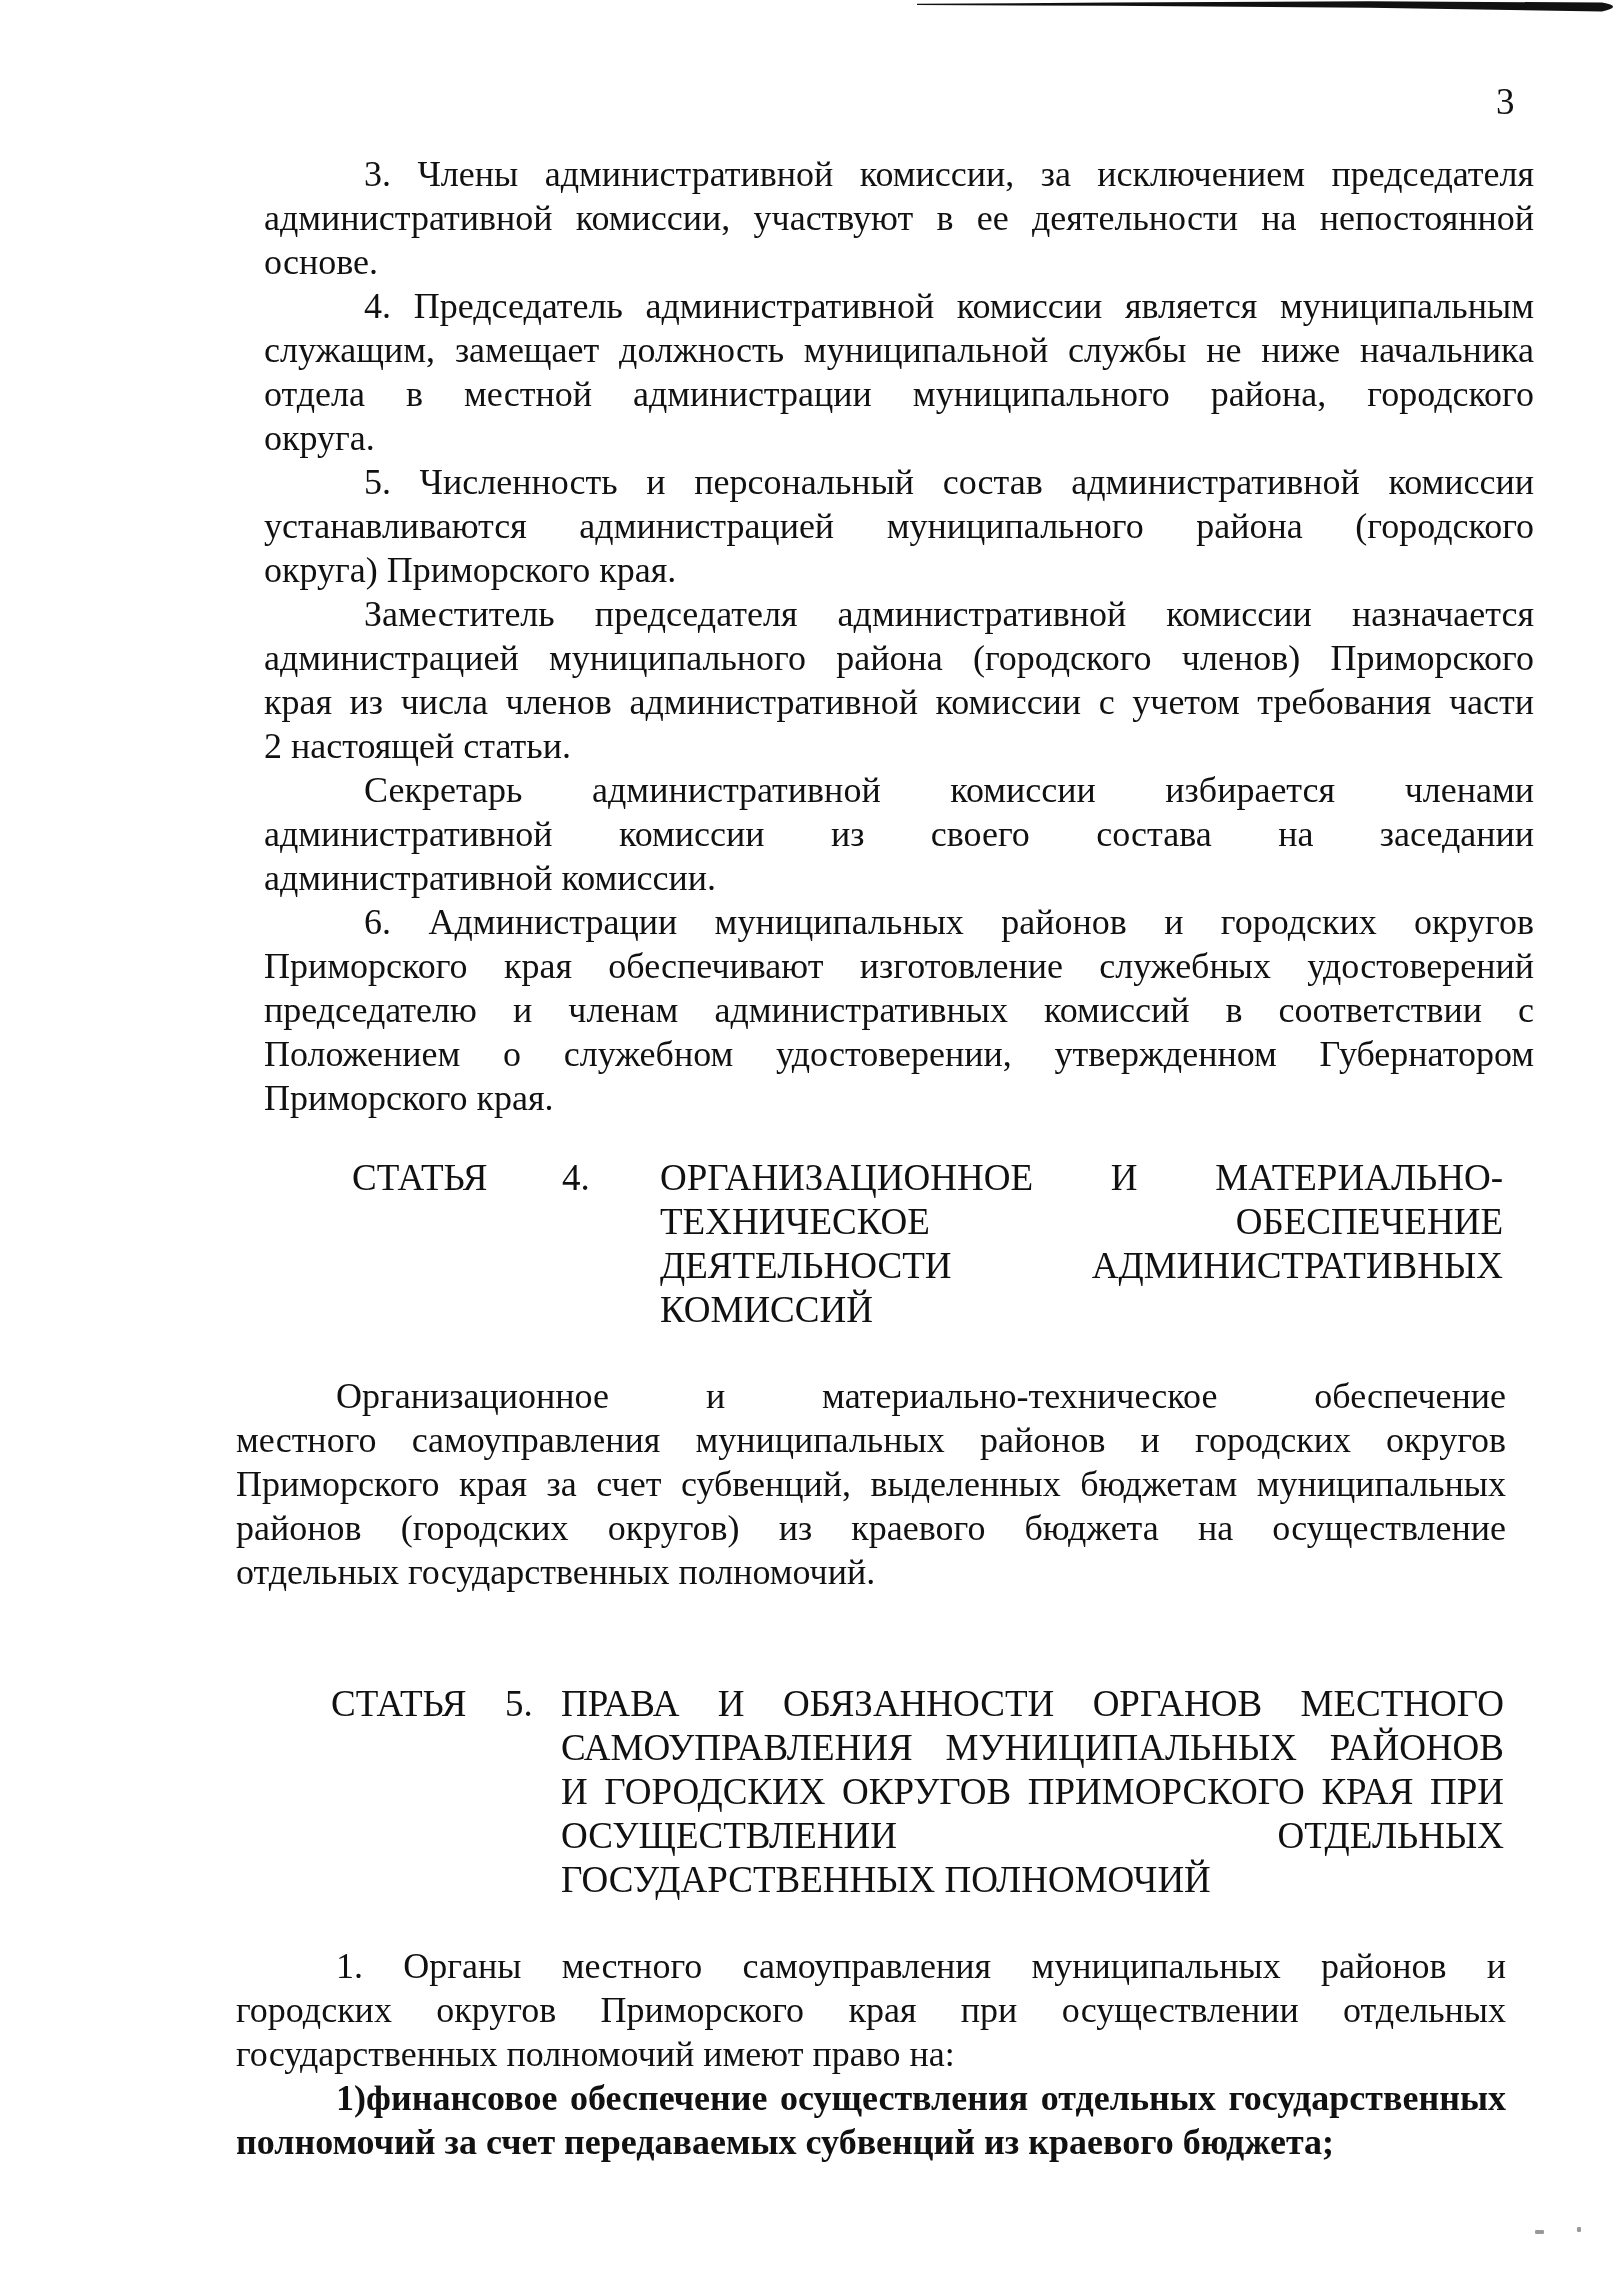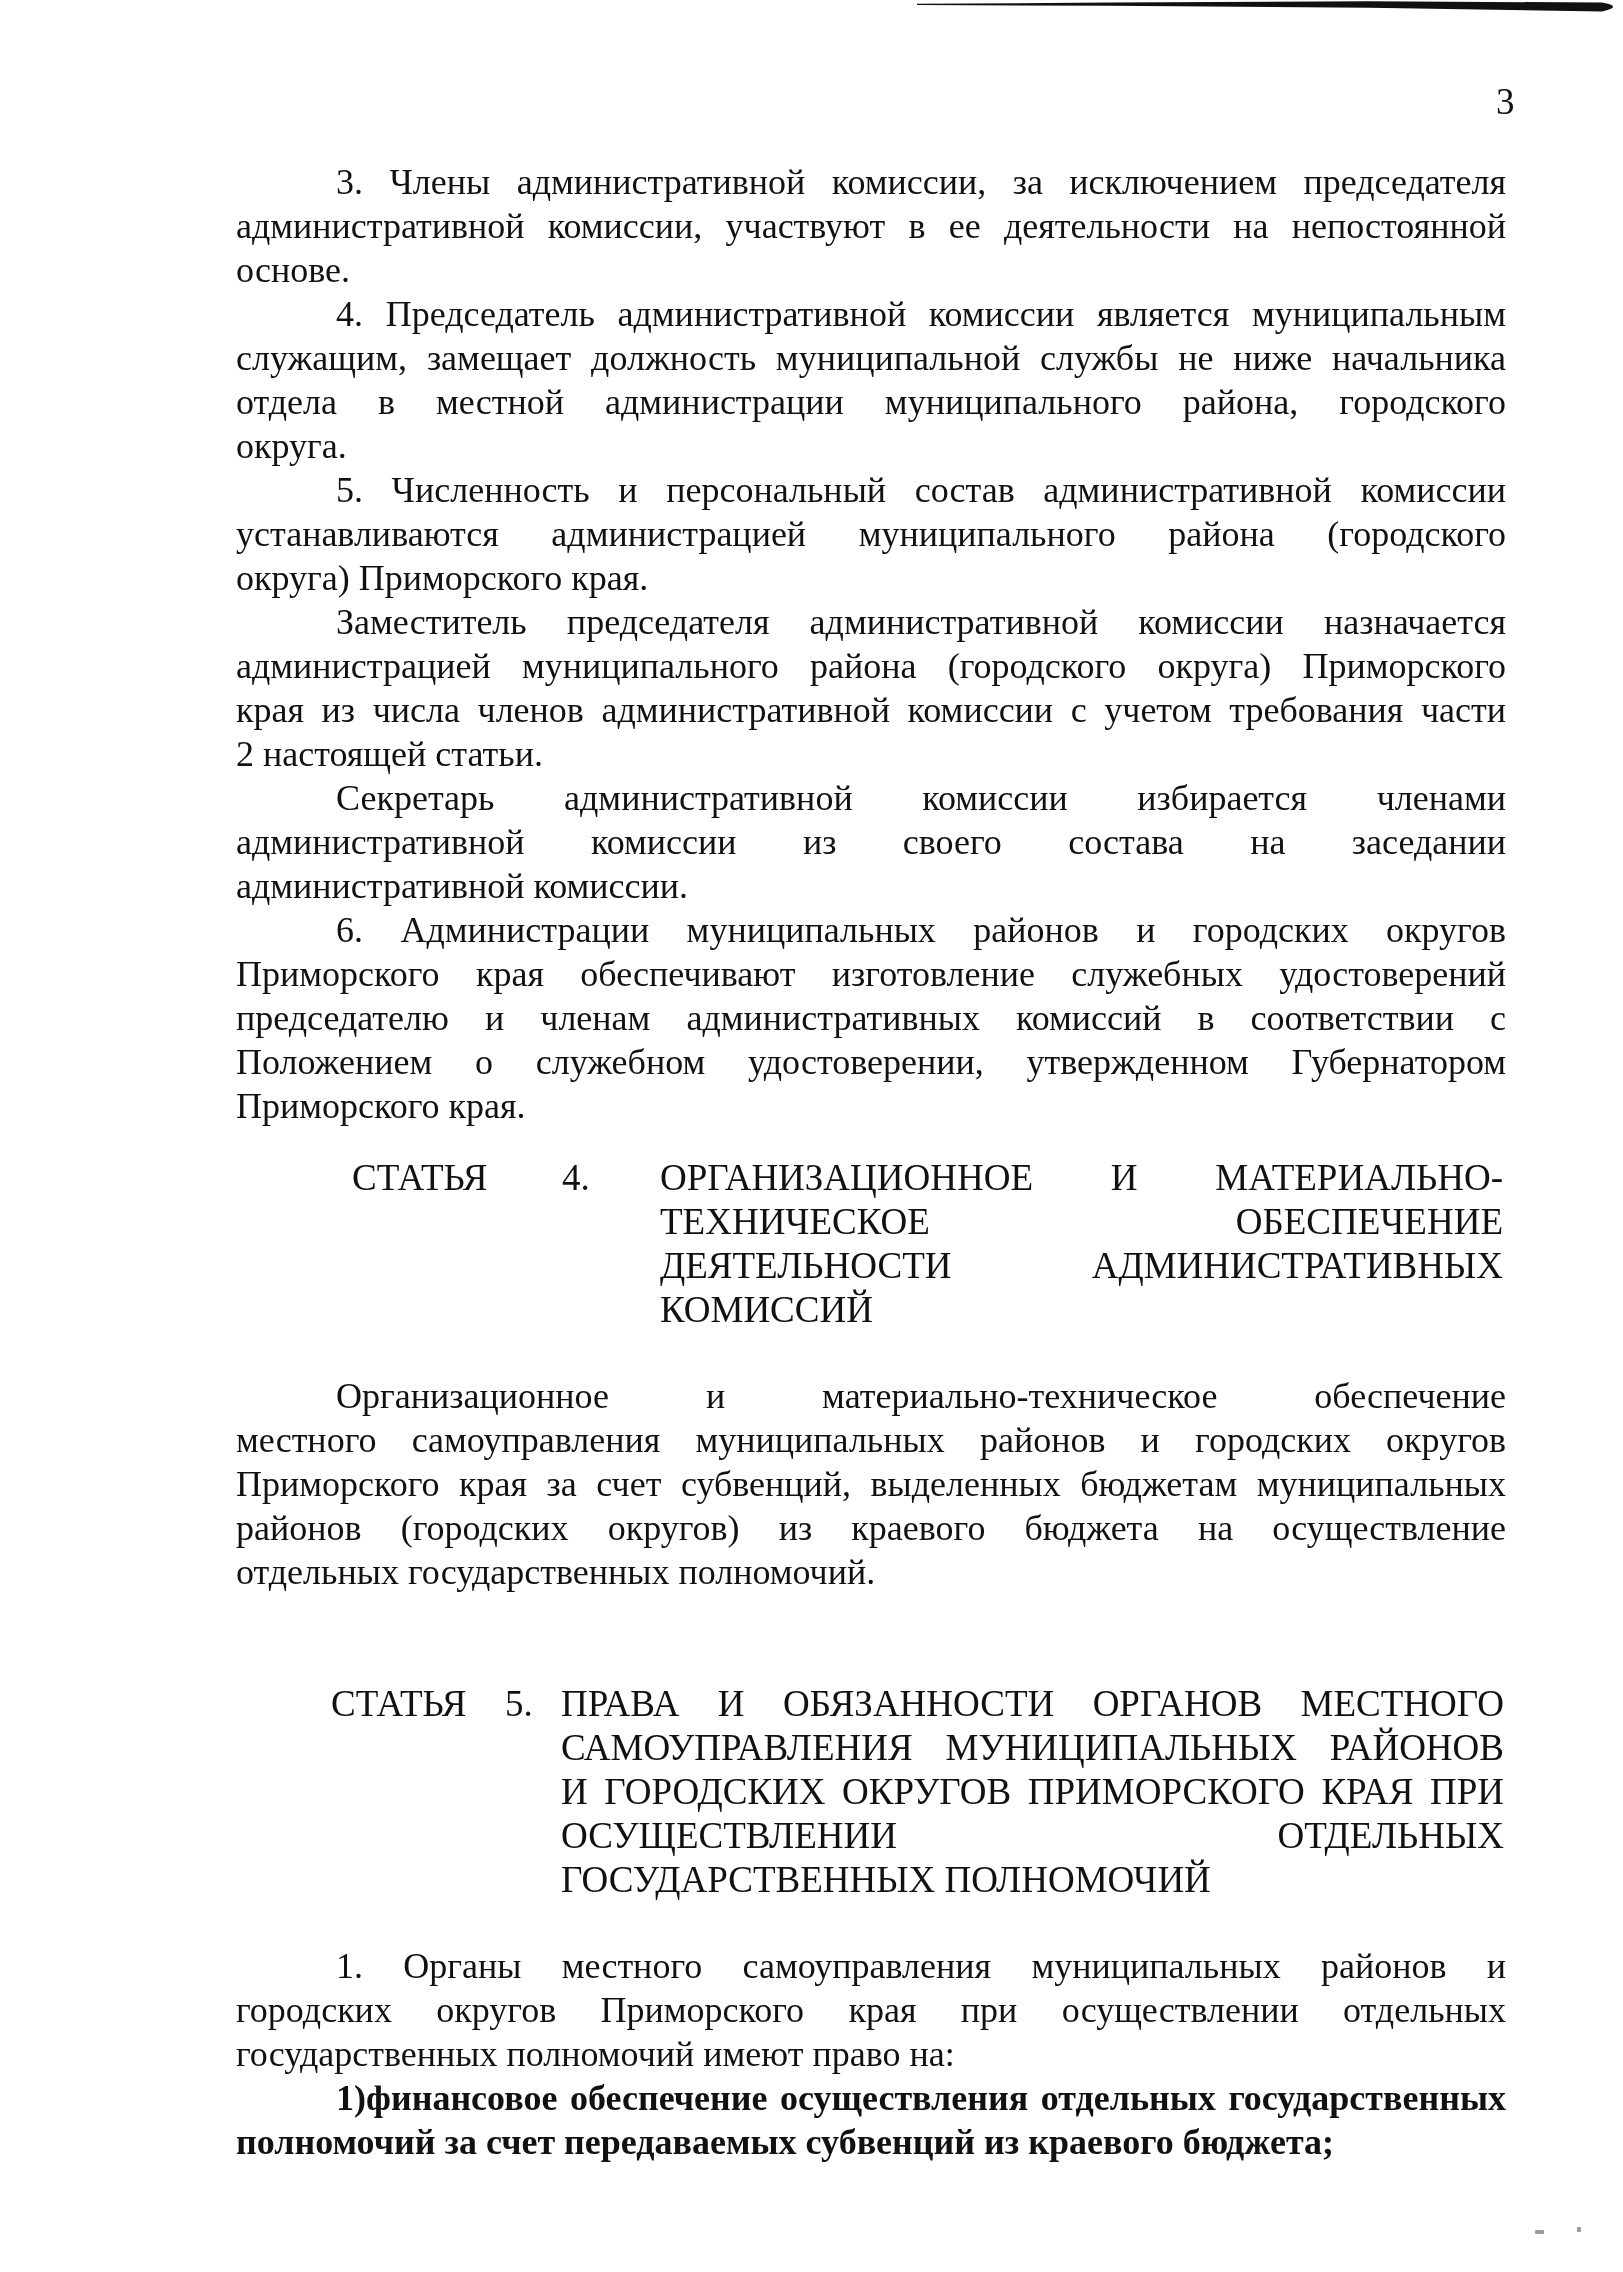--- a/index.html
+++ b/index.html
@@ -19,40 +19,40 @@
   </style>
 </head>
 <body>
 
 <svg class="scan-streak" viewBox="0 0 1094 22" preserveAspectRatio="none">
   <path d="M0,6 L300,4 L700,2 L1060,4 Q1094,10 1060,18 L700,12 L300,9 L0,8 Z" fill="#111"></path>
 </svg>
 
 <div class="page-number">3</div>
 
-<div class="text" id="block1" style="top:160px;">
+<div class="text" id="block1" style="top:152px;margin-left:28px;">
     <div class="p" style="text-indent: 0px;">
       <span class="ln" style="margin-left: 0px; padding-left: 100px;">3. Члены административной комиссии, за исключением председателя</span>
       <span class="ln" style="margin-left: 0px; padding-left: 0px;">административной комиссии, участвуют в ее деятельности на непостоянной</span>
       <span class="ln last" style="margin-left: 0px; padding-left: 0px;">основе.</span>
     </div>
     <div class="p" style="text-indent: 0px;">
       <span class="ln" style="margin-left: 0px; padding-left: 100px;">4. Председатель административной комиссии является муниципальным</span>
       <span class="ln" style="margin-left: 0px; padding-left: 0px;">служащим, замещает должность муниципальной службы не ниже начальника</span>
       <span class="ln" style="margin-left: 0px; padding-left: 0px;">отдела в местной администрации муниципального района, городского</span>
       <span class="ln last" style="margin-left: 0px; padding-left: 0px;">округа.</span>
     </div>
     <div class="p" style="text-indent: 0px;">
       <span class="ln" style="margin-left: 0px; padding-left: 100px;">5. Численность и персональный состав административной комиссии</span>
       <span class="ln" style="margin-left: 0px; padding-left: 0px;">устанавливаются администрацией муниципального района (городского</span>
       <span class="ln last" style="margin-left: 0px; padding-left: 0px;">округа) Приморского края.</span>
     </div>
     <div class="p" style="text-indent: 0px;">
       <span class="ln" style="margin-left: 0px; padding-left: 100px;">Заместитель председателя административной комиссии назначается</span>
-      <span class="ln" style="margin-left: 0px; padding-left: 0px;">администрацией муниципального района (городского округа) Приморского</span>
+      <span class="ln" style="margin-left: 0px; padding-left: 0px;">администрацией муниципального района (городского членов) Приморского</span>
       <span class="ln" style="margin-left: 0px; padding-left: 0px;">края из числа членов административной комиссии с учетом требования части</span>
       <span class="ln last" style="margin-left: 0px; padding-left: 0px;">2 настоящей статьи.</span>
     </div>
     <div class="p" style="text-indent: 0px;">
       <span class="ln" style="margin-left: 0px; padding-left: 100px;">Секретарь административной комиссии избирается членами</span>
       <span class="ln" style="margin-left: 0px; padding-left: 0px;">административной комиссии из своего состава на заседании</span>
       <span class="ln last" style="margin-left: 0px; padding-left: 0px;">административной комиссии.</span>
     </div>
     <div class="p" style="text-indent: 0px;">
       <span class="ln" style="margin-left: 0px; padding-left: 100px;">6. Администрации муниципальных районов и городских округов</span>

